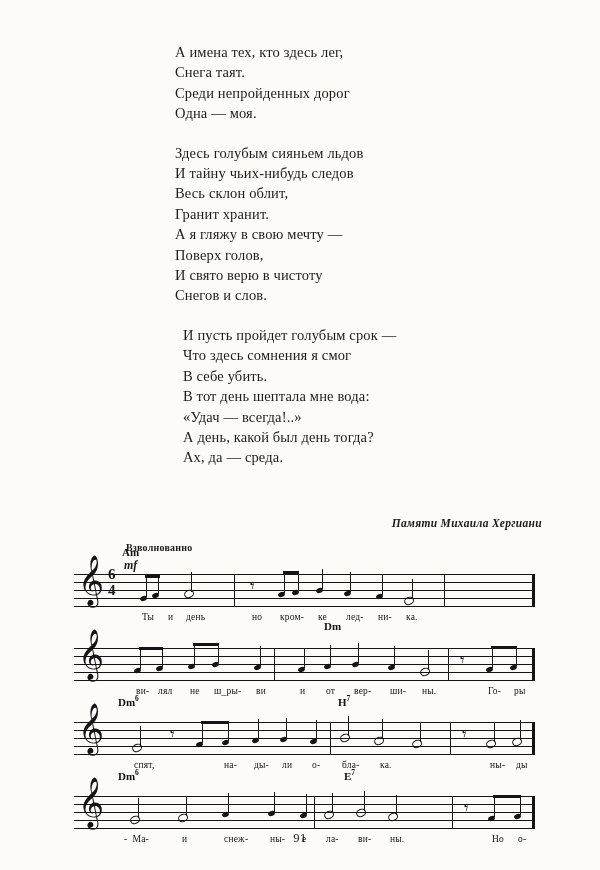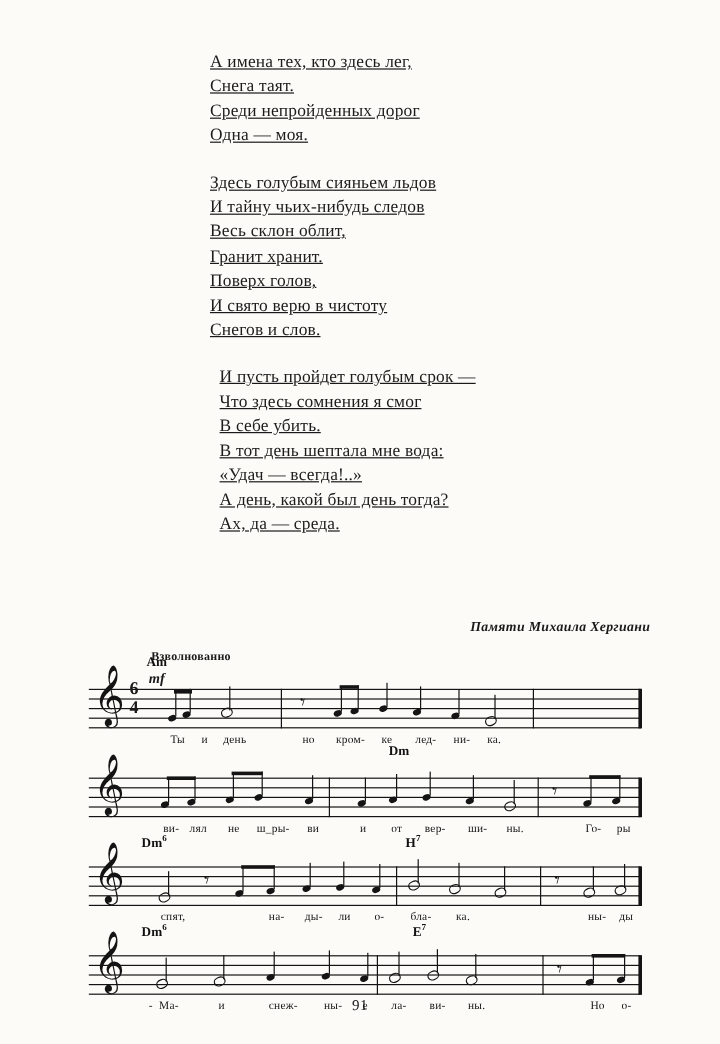--- a/index.html
+++ b/index.html
@@ -22,21 +22,20 @@
   }
   
   .poem {
     position: absolute;
     left: 175px;
     top: 42px;
     width: 380px;
   }
   .stanza {
     margin-bottom: 19px;
-    text-decoration: underline;
   }
   .line {
     font-family: "Liberation Serif", serif;
     font-size: 14.5px;
     line-height: 20.4px;
     letter-spacing: 0.15px;
     color: #1c1c1c;
     white-space: pre;
   }
   .stanza-3 {
@@ -215,20 +214,21 @@
       <div class="line">А имена тех, кто здесь лег,</div>
       <div class="line">Снега таят.</div>
       <div class="line">Среди непройденных дорог</div>
       <div class="line">Одна — моя.</div>
     </div>
     <div class="stanza stanza-2">
       <div class="line">Здесь голубым сияньем льдов</div>
       <div class="line">И тайну чьих-нибудь следов</div>
       <div class="line">Весь склон облит,</div>
       <div class="line">Гранит хранит.</div>
+      <div class="line">А я гляжу в свою мечту —</div>
       <div class="line">Поверх голов,</div>
       <div class="line">И свято верю в чистоту</div>
       <div class="line">Снегов и слов.</div>
     </div>
     <div class="stanza stanza-3">
       <div class="line">И пусть пройдет голубым срок —</div>
       <div class="line">Что здесь сомнения я смог</div>
       <div class="line">В себе убить.</div>
       <div class="line">В тот день шептала мне вода:</div>
       <div class="line">«Удач — всегда!..»</div>

